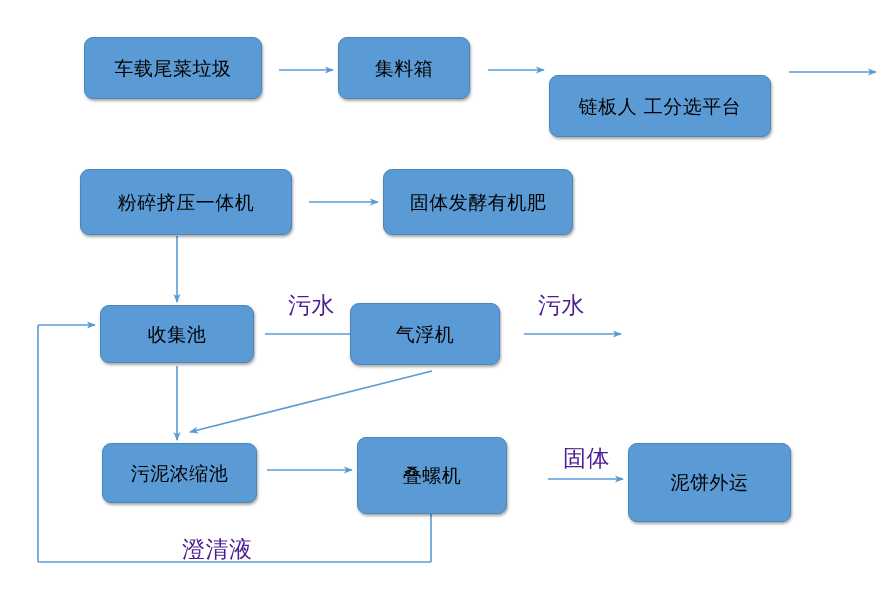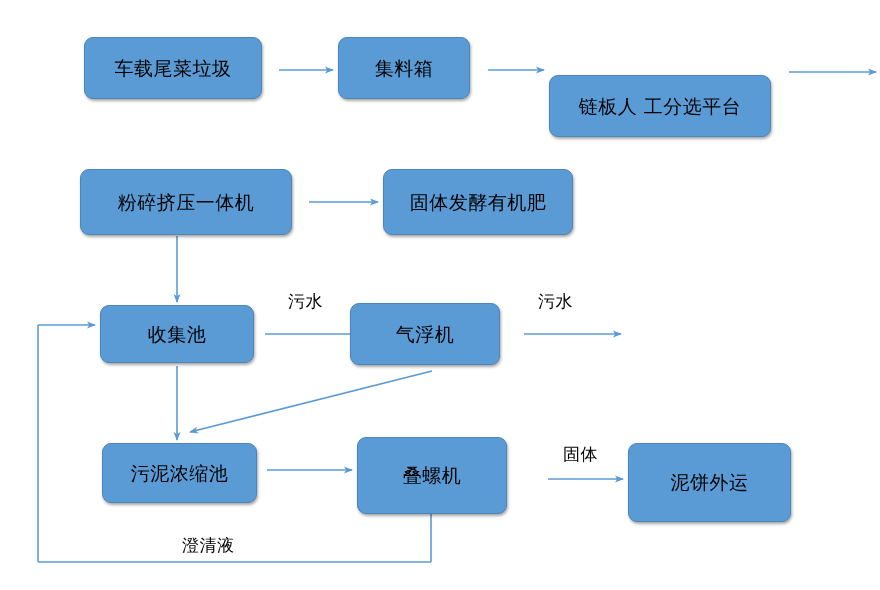--- a/index.html
+++ b/index.html
@@ -28,22 +28,22 @@
     justify-content: center;
     color: #000000;
     font-size: 19px;
     line-height: 1.1;
     letter-spacing: 0.5px;
     white-space: nowrap;
     box-shadow: 1px 2px 3px rgba(0,0,0,0.35);
   }
   .edge-label {
     position: absolute;
-    color: #000000;
-    font-size: 17px;
+    color: #4c1d95;
+    font-size: 23px;
     white-space: nowrap;
     letter-spacing: 0.5px;
   }
   svg.connectors {
     position: absolute;
     left: 0;
     top: 0;
     width: 880px;
     height: 590px;
     pointer-events: none;

